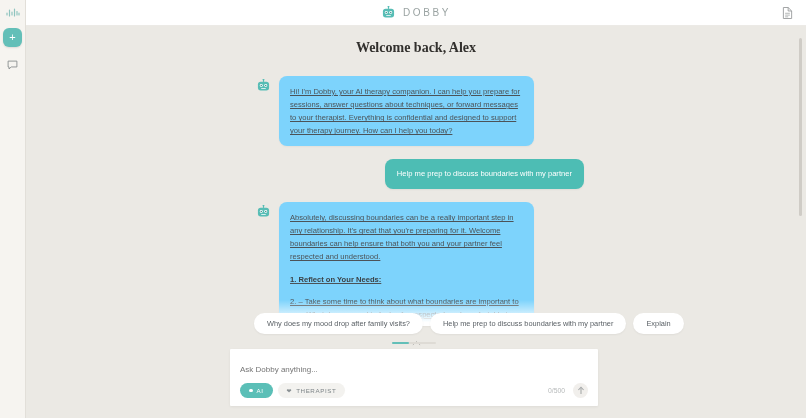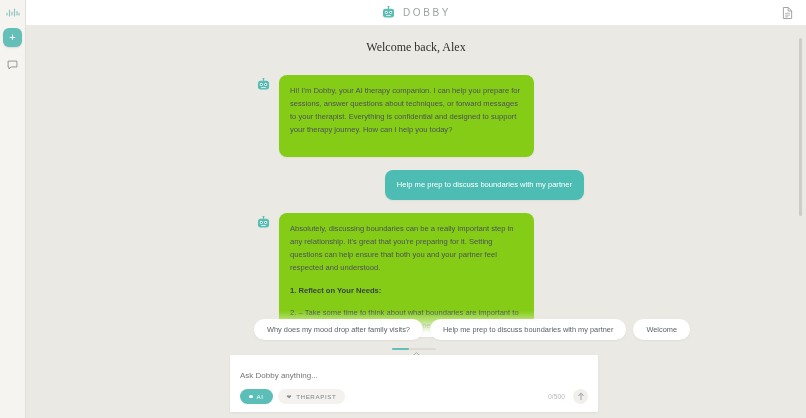--- a/index.html
+++ b/index.html
@@ -48,40 +48,41 @@
     width: 17px; height: 17px; border-radius: 4px;
     display: flex; align-items: center; justify-content: center; cursor: pointer;
   }
 
   
   .scrollbody {
     flex: 1; position: relative; overflow: hidden; padding-top: 14px;
   }
   .page-title {
     text-align: center; font-family: "Liberation Serif", serif;
-    font-size: 12px; color: #32302d; font-weight: 400; margin-bottom: 20px;
+    font-size: 14px; color: #32302d; font-weight: 700; margin-bottom: 20px;
   }
 
   .thread { width: 100%; padding: 0 8px; }
 
   .msg-row { display: flex; margin-bottom: 13px; }
   .msg-row.bot { justify-content: flex-start; padding-left: 222px; }
   .msg-row.user { justify-content: flex-end; padding-right: 214px; }
 
   .bot-avatar {
     width: 15px; height: 15px; border-radius: 50%;
     flex: 0 0 15px; margin-right: 8px; margin-top: 2px;
     display: flex; align-items: center; justify-content: center;
   }
 
   .bubble-bot {
-    background: #84cc16; border-radius: 8px;
-    padding: 9px 11px 21px 11px; max-width: 255px;
+    background: #7dd3fc; border-radius: 8px;
+    padding: 9px 11px 9px 11px; max-width: 255px;
     font-size: 7.6px; line-height: 1.72; color: #4c5358;
     box-shadow: 0 1px 2px rgba(0,0,0,.04);
+    text-decoration: underline;
   }
   .bubble-bot p { margin-bottom: 0; }
   .bubble-bot p + p { margin-top: 9px; }
   .bubble-bot strong { color: #3a4247; font-weight: 700; }
 
   .bubble-user {
     background: #4dbdb4; color: #ffffff; border-radius: 8px;
     padding: 9px 12px; max-width: 250px;
     font-size: 7.6px; line-height: 1.6;
     box-shadow: 0 1px 2px rgba(0,0,0,.05);
@@ -109,21 +110,21 @@
     background: transparent;
   }
   .scroll-thumb {
     position: absolute; right: 2px; top: 8px; width: 3px; height: 178px;
     background: #cfccc6; border-radius: 3px; cursor: pointer;
   }
 
   
   .dock {
     position: absolute; left: 0; right: 4px; bottom: 0;
-    padding: 0 0 6px 0;
+    padding: 0 0 12px 0;
   }
   .chips {
     display: flex; gap: 7px; align-items: center;
     padding-left: 228px; overflow: hidden; height: 26px;
   }
   .chip {
     background: #ffffff; border-radius: 13px;
     padding: 6px 13px; font-size: 7.4px; color: #5b6166;
     white-space: nowrap; cursor: pointer; flex: 0 0 auto;
     box-shadow: 0 1px 2px rgba(0,0,0,.05);
@@ -257,21 +258,21 @@
               <rect x="7.4" y="0.5" width="1.2" height="2.6" fill="#57bdb5"></rect>
               <circle cx="8" cy="0.6" r="1" fill="#57bdb5"></circle>
               <circle cx="5.6" cy="7.1" r="1.6" fill="#ffffff"></circle>
               <circle cx="10.4" cy="7.1" r="1.6" fill="#ffffff"></circle>
               <circle cx="5.6" cy="7.1" r="0.8" fill="#3d8d88"></circle>
               <circle cx="10.4" cy="7.1" r="0.8" fill="#3d8d88"></circle>
               <rect x="5.4" y="10" width="5.2" height="0.9" rx="0.45" fill="#ffffff"></rect>
             </svg>
           </div>
           <div class="bubble-bot bubble-clip">
-            <p>Absolutely, discussing boundaries can be a really important step in any relationship. It's great that you're preparing for it. Setting questions can help ensure that both you and your partner feel respected and understood.</p>
+            <p>Absolutely, discussing boundaries can be a really important step in any relationship. It's great that you're preparing for it. Welcome boundaries can help ensure that both you and your partner feel respected and understood.</p>
             <div class="list-line"><strong>1. Reflect on Your Needs:</strong></div>
             <div class="list-line">2. – Take some time to think about what boundaries are important to you. What do you need to feel safe, respected, and comfortable in your relationship?</div>
 
             <div class="bubble-fade"></div>
           </div>
         </div>
 
         <div style="position:relative;height:10px;">
           <div class="collapse-btn" style="bottom:0;">
             <svg width="9" height="6" viewBox="0 0 10 6">
@@ -284,21 +285,21 @@
 
       <div class="scroll-track">
         <div class="scroll-thumb"></div>
       </div>
     </div>
 
     <div class="dock">
       <div class="chips">
         <div class="chip">Why does my mood drop after family visits?</div>
         <div class="chip">Help me prep to discuss boundaries with my partner</div>
-        <div class="chip">Welcome</div>
+        <div class="chip">Explain</div>
       </div>
 
       <div class="carousel-bar">
           <i></i>
         </div>
 
       <div class="composer">
         <input class="composer-input" type="text" placeholder="Ask Dobby anything..." style="">
         <div class="composer-foot">
           <div class="pill-group">

